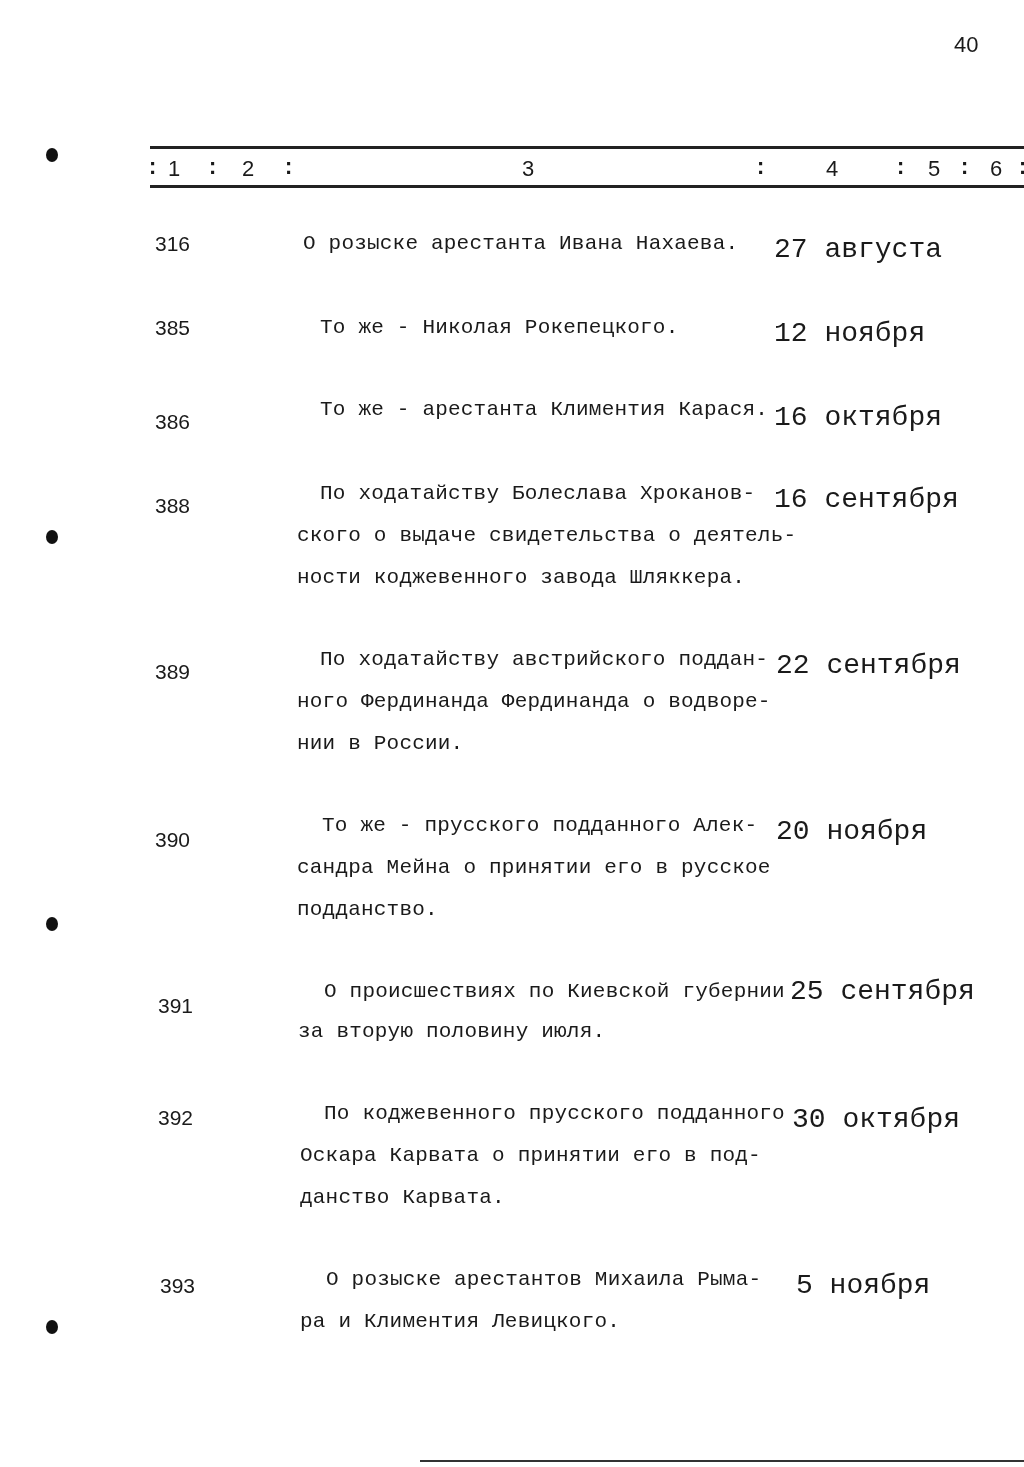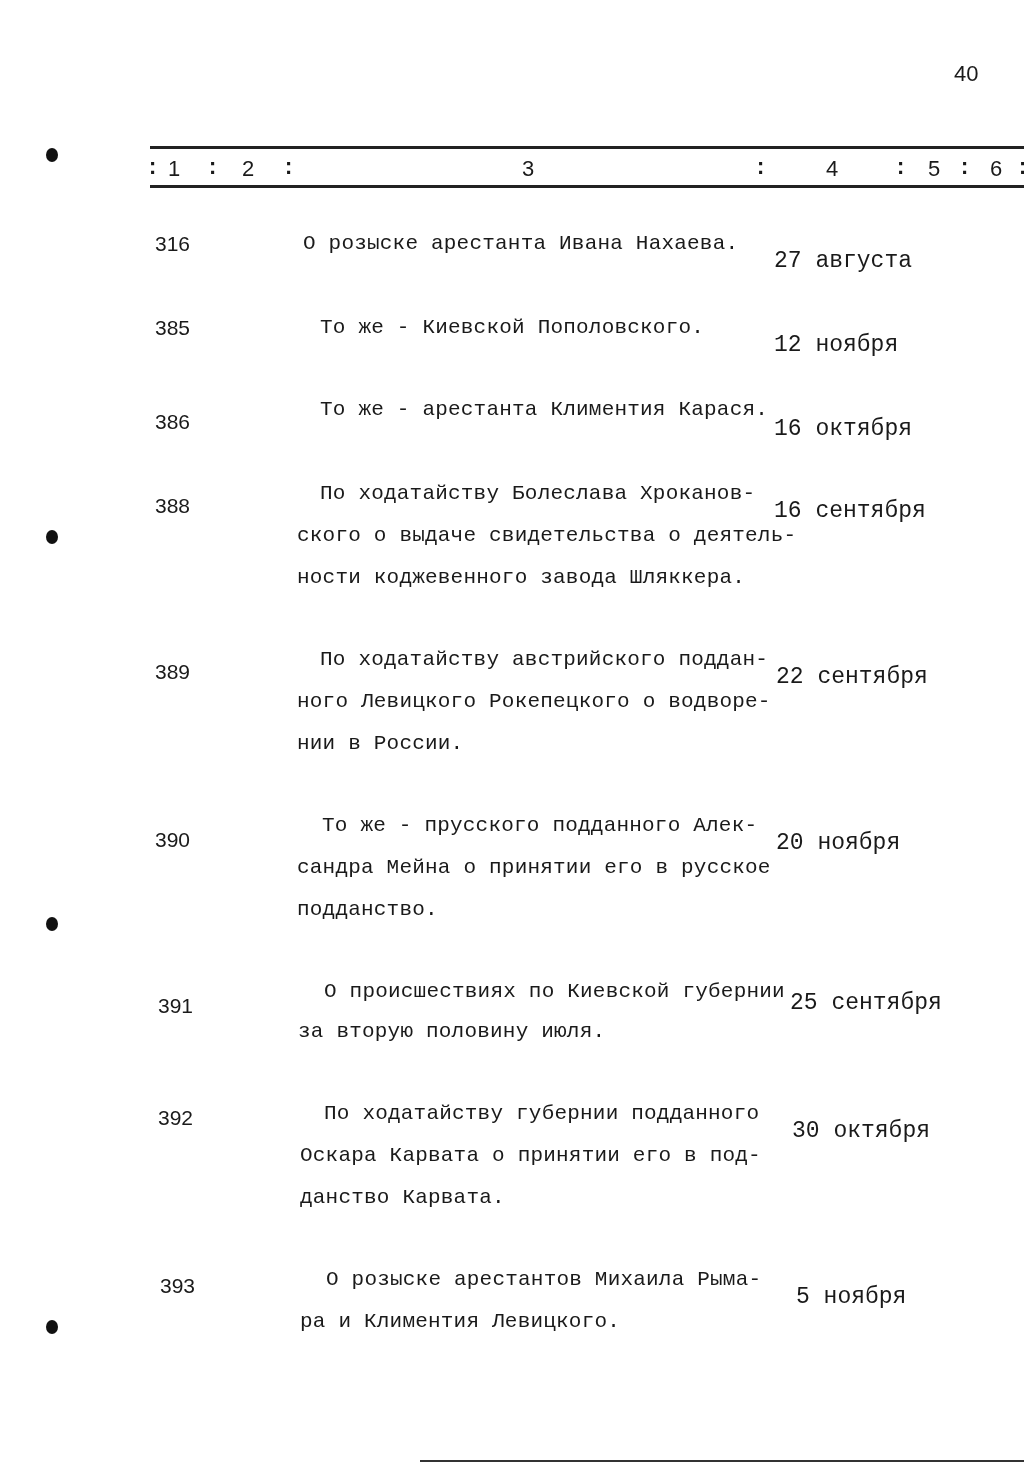--- a/index.html
+++ b/index.html
@@ -1,29 +1,29 @@
 <!DOCTYPE html>
 <html><head>
 <meta charset="utf-8">
 <style>
   html, body { margin:0; padding:0; }
   body {
     width:1024px; height:1467px; background:#ffffff; position:relative; overflow:hidden;
     font-family:"Liberation Mono","DejaVu Sans Mono",monospace; color:#1a1a1a;
   }
-  .page-number { position:absolute; left:954px; top:32px; font-size:22px; font-family:"Liberation Sans",sans-serif;margin-top:29px; }
+  .page-number { position:absolute; left:954px; top:32px; font-size:22px; font-family:"Liberation Sans",sans-serif; }
   .rule { position:absolute; left:150px; right:0; height:3px; background:#222; }
   .rule.top { top:146px; }
   .rule.bottom { top:185px; height:3px; }
   .hdr { position:absolute; top:156px; font-size:22px; font-family:"Liberation Sans",sans-serif; }
   .colon { position:absolute; top:156px; font-size:22px; font-weight:bold; }
   .entry { position:absolute; left:0; width:1024px; }
   .num { position:absolute; left:155px; font-size:21px; font-family:"Liberation Sans",sans-serif; }
   .line { position:absolute; font-size:21px; white-space:nowrap; letter-spacing:0.2px; }
-  .date { position:absolute; font-size:23px; white-space:nowrap;margin-top:14px; }
+  .date { position:absolute; font-size:28px; white-space:nowrap; }
   .dot { position:absolute; left:46px; width:12px; height:14px; border-radius:50%; background:#111; }
   .bottom-line { position:absolute; left:420px; right:0; top:1460px; height:2px; background:#333; }
 </style>
 </head>
 <body>
 
 <div class="page-number">40</div>
 
 <div class="rule top"></div>
 <div>
@@ -49,42 +49,42 @@
 <div class="dot" style="top:1320px"></div>
 
 <div class="entry" style="top:230px">
   <span class="num" style="top:2px">316</span>
   <span class="line" style="left:303px;top:2px">О розыске арестанта Ивана Нахаева.</span>
   <span class="date" style="left:774px;top:4px">27 августа</span>
 </div>
 
 <div class="entry" style="top:314px">
   <span class="num" style="top:2px">385</span>
-  <span class="line" style="left:320px;top:2px">То же - Киевской Пополовского.</span>
+  <span class="line" style="left:320px;top:2px">То же - Николая Рокепецкого.</span>
   <span class="date" style="left:774px;top:4px">12 ноября</span>
 </div>
 
 <div class="entry" style="top:396px">
   <span class="num" style="top:14px">386</span>
   <span class="line" style="left:320px;top:2px">То же - арестанта Климентия Карася.</span>
   <span class="date" style="left:774px;top:6px">16 октября</span>
 </div>
 
 <div class="entry" style="top:480px">
   <span class="num" style="top:14px">388</span>
   <span class="line" style="left:320px;top:2px">По ходатайству Болеслава Хроканов-</span>
   <span class="line" style="left:297px;top:44px">ского о выдаче свидетельства о деятель-</span>
   <span class="line" style="left:297px;top:86px">ности коджевенного завода Шляккера.</span>
   <span class="date" style="left:774px;top:4px">16 сентября</span>
 </div>
 
 <div class="entry" style="top:646px">
   <span class="num" style="top:14px">389</span>
   <span class="line" style="left:320px;top:2px">По ходатайству австрийского поддан-</span>
-  <span class="line" style="left:297px;top:44px">ного Левицкого Рокепецкого о водворе-</span>
+  <span class="line" style="left:297px;top:44px">ного Фердинанда Фердинанда о водворе-</span>
   <span class="line" style="left:297px;top:86px">нии в России.</span>
   <span class="date" style="left:776px;top:4px">22 сентября</span>
 </div>
 
 <div class="entry" style="top:812px">
   <span class="num" style="top:16px">390</span>
   <span class="line" style="left:322px;top:2px">То же - прусского подданного Алек-</span>
   <span class="line" style="left:297px;top:44px">сандра Мейна о принятии его в русское</span>
   <span class="line" style="left:297px;top:86px">подданство.</span>
   <span class="date" style="left:776px;top:4px">20 ноября</span>
@@ -92,21 +92,21 @@
 
 <div class="entry" style="top:976px">
   <span class="num" style="left:158px;top:18px">391</span>
   <span class="line" style="left:324px;top:4px">О происшествиях по Киевской губернии</span>
   <span class="line" style="left:298px;top:44px">за вторую половину июля.</span>
   <span class="date" style="left:790px;top:0px">25 сентября</span>
 </div>
 
 <div class="entry" style="top:1100px">
   <span class="num" style="left:158px;top:6px">392</span>
-  <span class="line" style="left:324px;top:2px">По ходатайству губернии подданного</span>
+  <span class="line" style="left:324px;top:2px">По коджевенного прусского подданного</span>
   <span class="line" style="left:300px;top:44px">Оскара Карвата о принятии его в под-</span>
   <span class="line" style="left:300px;top:86px">данство Карвата.</span>
   <span class="date" style="left:792px;top:4px">30 октября</span>
 </div>
 
 <div class="entry" style="top:1266px">
   <span class="num" style="left:160px;top:8px">393</span>
   <span class="line" style="left:326px;top:2px">О розыске арестантов Михаила Рыма-</span>
   <span class="line" style="left:300px;top:44px">ра и Климентия Левицкого.</span>
   <span class="date" style="left:796px;top:4px">5 ноября</span>

